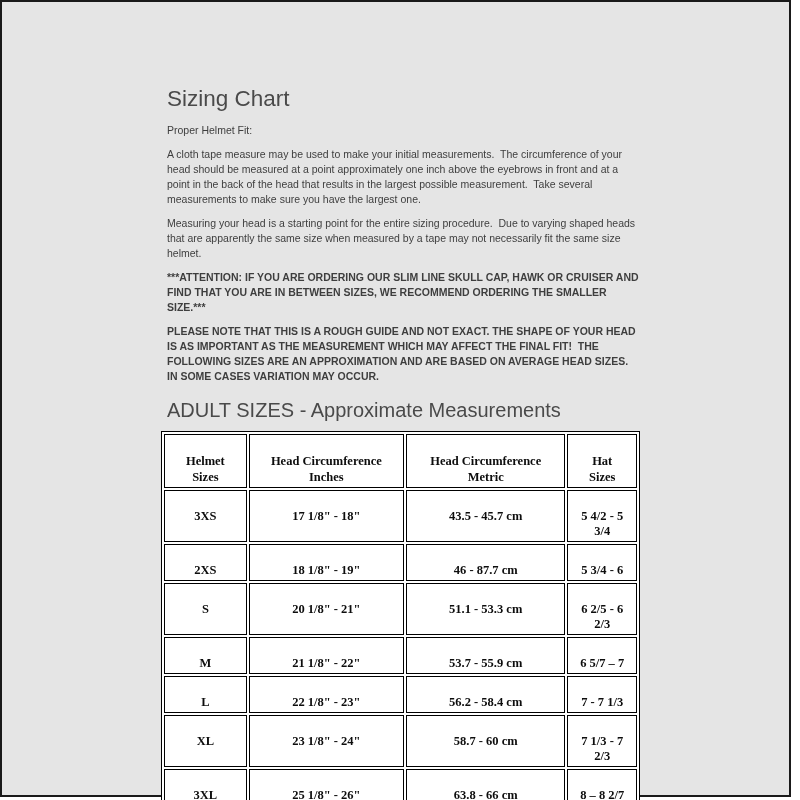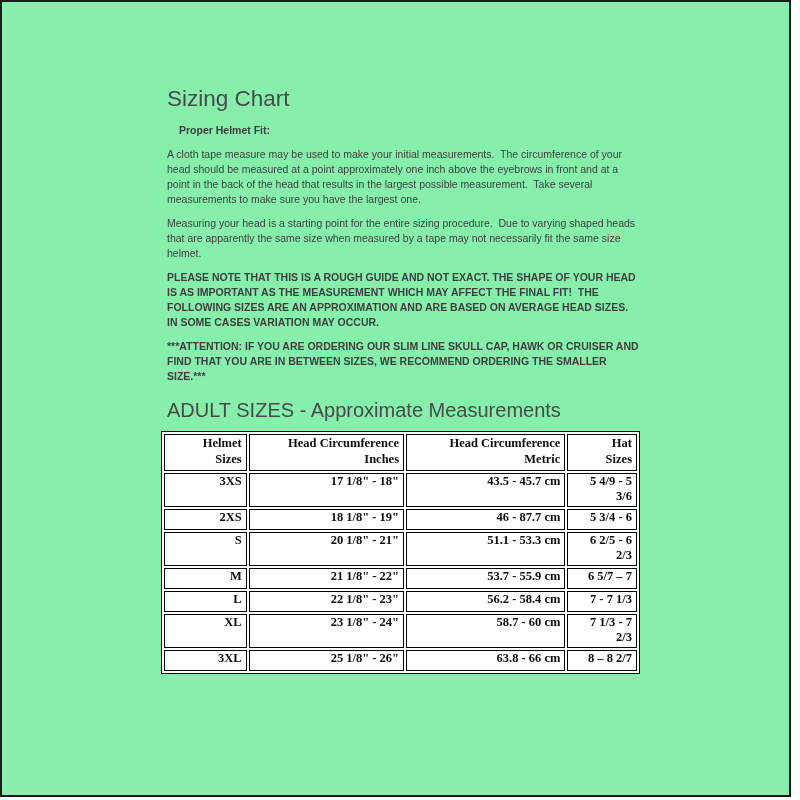--- a/index.html
+++ b/index.html
@@ -7,38 +7,38 @@
     margin: 0; padding: 0;
     width: 800px; height: 800px;
     background: #ffffff;
     font-family: "Liberation Sans", sans-serif;
   }
   .page {
     position: absolute;
     left: 0; top: 0;
     width: 791px; height: 797px;
     border: 2px solid #1a1a1a;
-    background: #86efac;
+    background: #e5e5e5;
   }
   .content {
     position: absolute;
     left: 165px; top: 0;
     width: 472px;
   }
   h1.doc-title {
     margin: 84px 0 0 0;
     font-size: 22.5px;
     font-weight: 400;
     color: #4a4a4a;
     line-height: 26px;
   }
   .intro-heading {
-    margin: 11px 0 0 12px;
+    margin: 11px 0 0 0;
     font-size: 10.5px;
-    font-weight: 700;
+    font-weight: 400;
     color: #3e3e3e;
     line-height: 15px;
   }
   p.body-text {
     margin: 9px 0 0 0;
     font-size: 10.5px;
     color: #3e3e3e;
     line-height: 15px;
     white-space: pre-wrap;
   }
@@ -58,23 +58,23 @@
     border-spacing: 2px;
     background: #ffffff;
     table-layout: fixed;
   }
   table.size-table th, table.size-table td {
     border: 1px solid #000000;
     font-family: "Liberation Serif", serif;
     font-weight: 700;
     font-size: 12.5px;
     color: #0d0d0d;
-    text-align: right;
+    text-align: center;
     vertical-align: top;
-    padding: 0 4px 2px 4px;
+    padding: 18px 4px 2px 4px;
     overflow: hidden;
   }
   table.size-table th {
     white-space: pre-line;
     line-height: 16px;
     height: 37px;
   }
   table.size-table td {
     line-height: 15px;
     height: 21px;
@@ -91,23 +91,23 @@
   <div class="content">
 
     <h1 class="doc-title">Sizing Chart</h1>
 
     <p class="intro-heading">Proper Helmet Fit:</p>
 
     <p class="body-text">A cloth tape measure may be used to make your initial measurements.  The circumference of your head should be measured at a point approximately one inch above the eyebrows in front and at a point in the back of the head that results in the largest possible measurement.  Take several measurements to make sure you have the largest one.</p>
 
     <p class="body-text">Measuring your head is a starting point for the entire sizing procedure.  Due to varying shaped heads that are apparently the same size when measured by a tape may not necessarily fit the same size helmet.</p>
 
+    <p class="body-text bold">***ATTENTION: IF YOU ARE ORDERING OUR SLIM LINE SKULL CAP, HAWK OR CRUISER AND FIND THAT YOU ARE IN BETWEEN SIZES, WE RECOMMEND ORDERING THE SMALLER SIZE.***</p>
+
     <p class="body-text bold">PLEASE NOTE THAT THIS IS A ROUGH GUIDE AND NOT EXACT. THE SHAPE OF YOUR HEAD IS AS IMPORTANT AS THE MEASUREMENT WHICH MAY AFFECT THE FINAL FIT!  THE FOLLOWING SIZES ARE AN APPROXIMATION AND ARE BASED ON AVERAGE HEAD SIZES.  IN SOME CASES VARIATION MAY OCCUR.</p>
-
-    <p class="body-text bold">***ATTENTION: IF YOU ARE ORDERING OUR SLIM LINE SKULL CAP, HAWK OR CRUISER AND FIND THAT YOU ARE IN BETWEEN SIZES, WE RECOMMEND ORDERING THE SMALLER SIZE.***</p>
 
     <h2 class="table-heading">ADULT SIZES - Approximate Measurements</h2>
 
     <table class="size-table">
       <colgroup>
         <col class="c1">
           <col class="c2">
           <col class="c3">
           <col class="c4">
       </colgroup>
@@ -121,21 +121,21 @@
 Metric</th>
           <th>Hat
 Sizes</th>
         </tr>
       </thead>
       <tbody>
           <tr>
             <td>3XS</td>
             <td>17 1/8" - 18"</td>
             <td>43.5 - 45.7 cm</td>
-            <td>5 4/9 - 5 3/6</td>
+            <td>5 4/2 - 5 3/4</td>
           </tr>
           <tr>
             <td>2XS</td>
             <td>18 1/8" - 19"</td>
             <td>46 - 87.7 cm</td>
             <td>5 3/4 - 6</td>
           </tr>
           <tr>
             <td>S</td>
             <td>20 1/8" - 21"</td>

